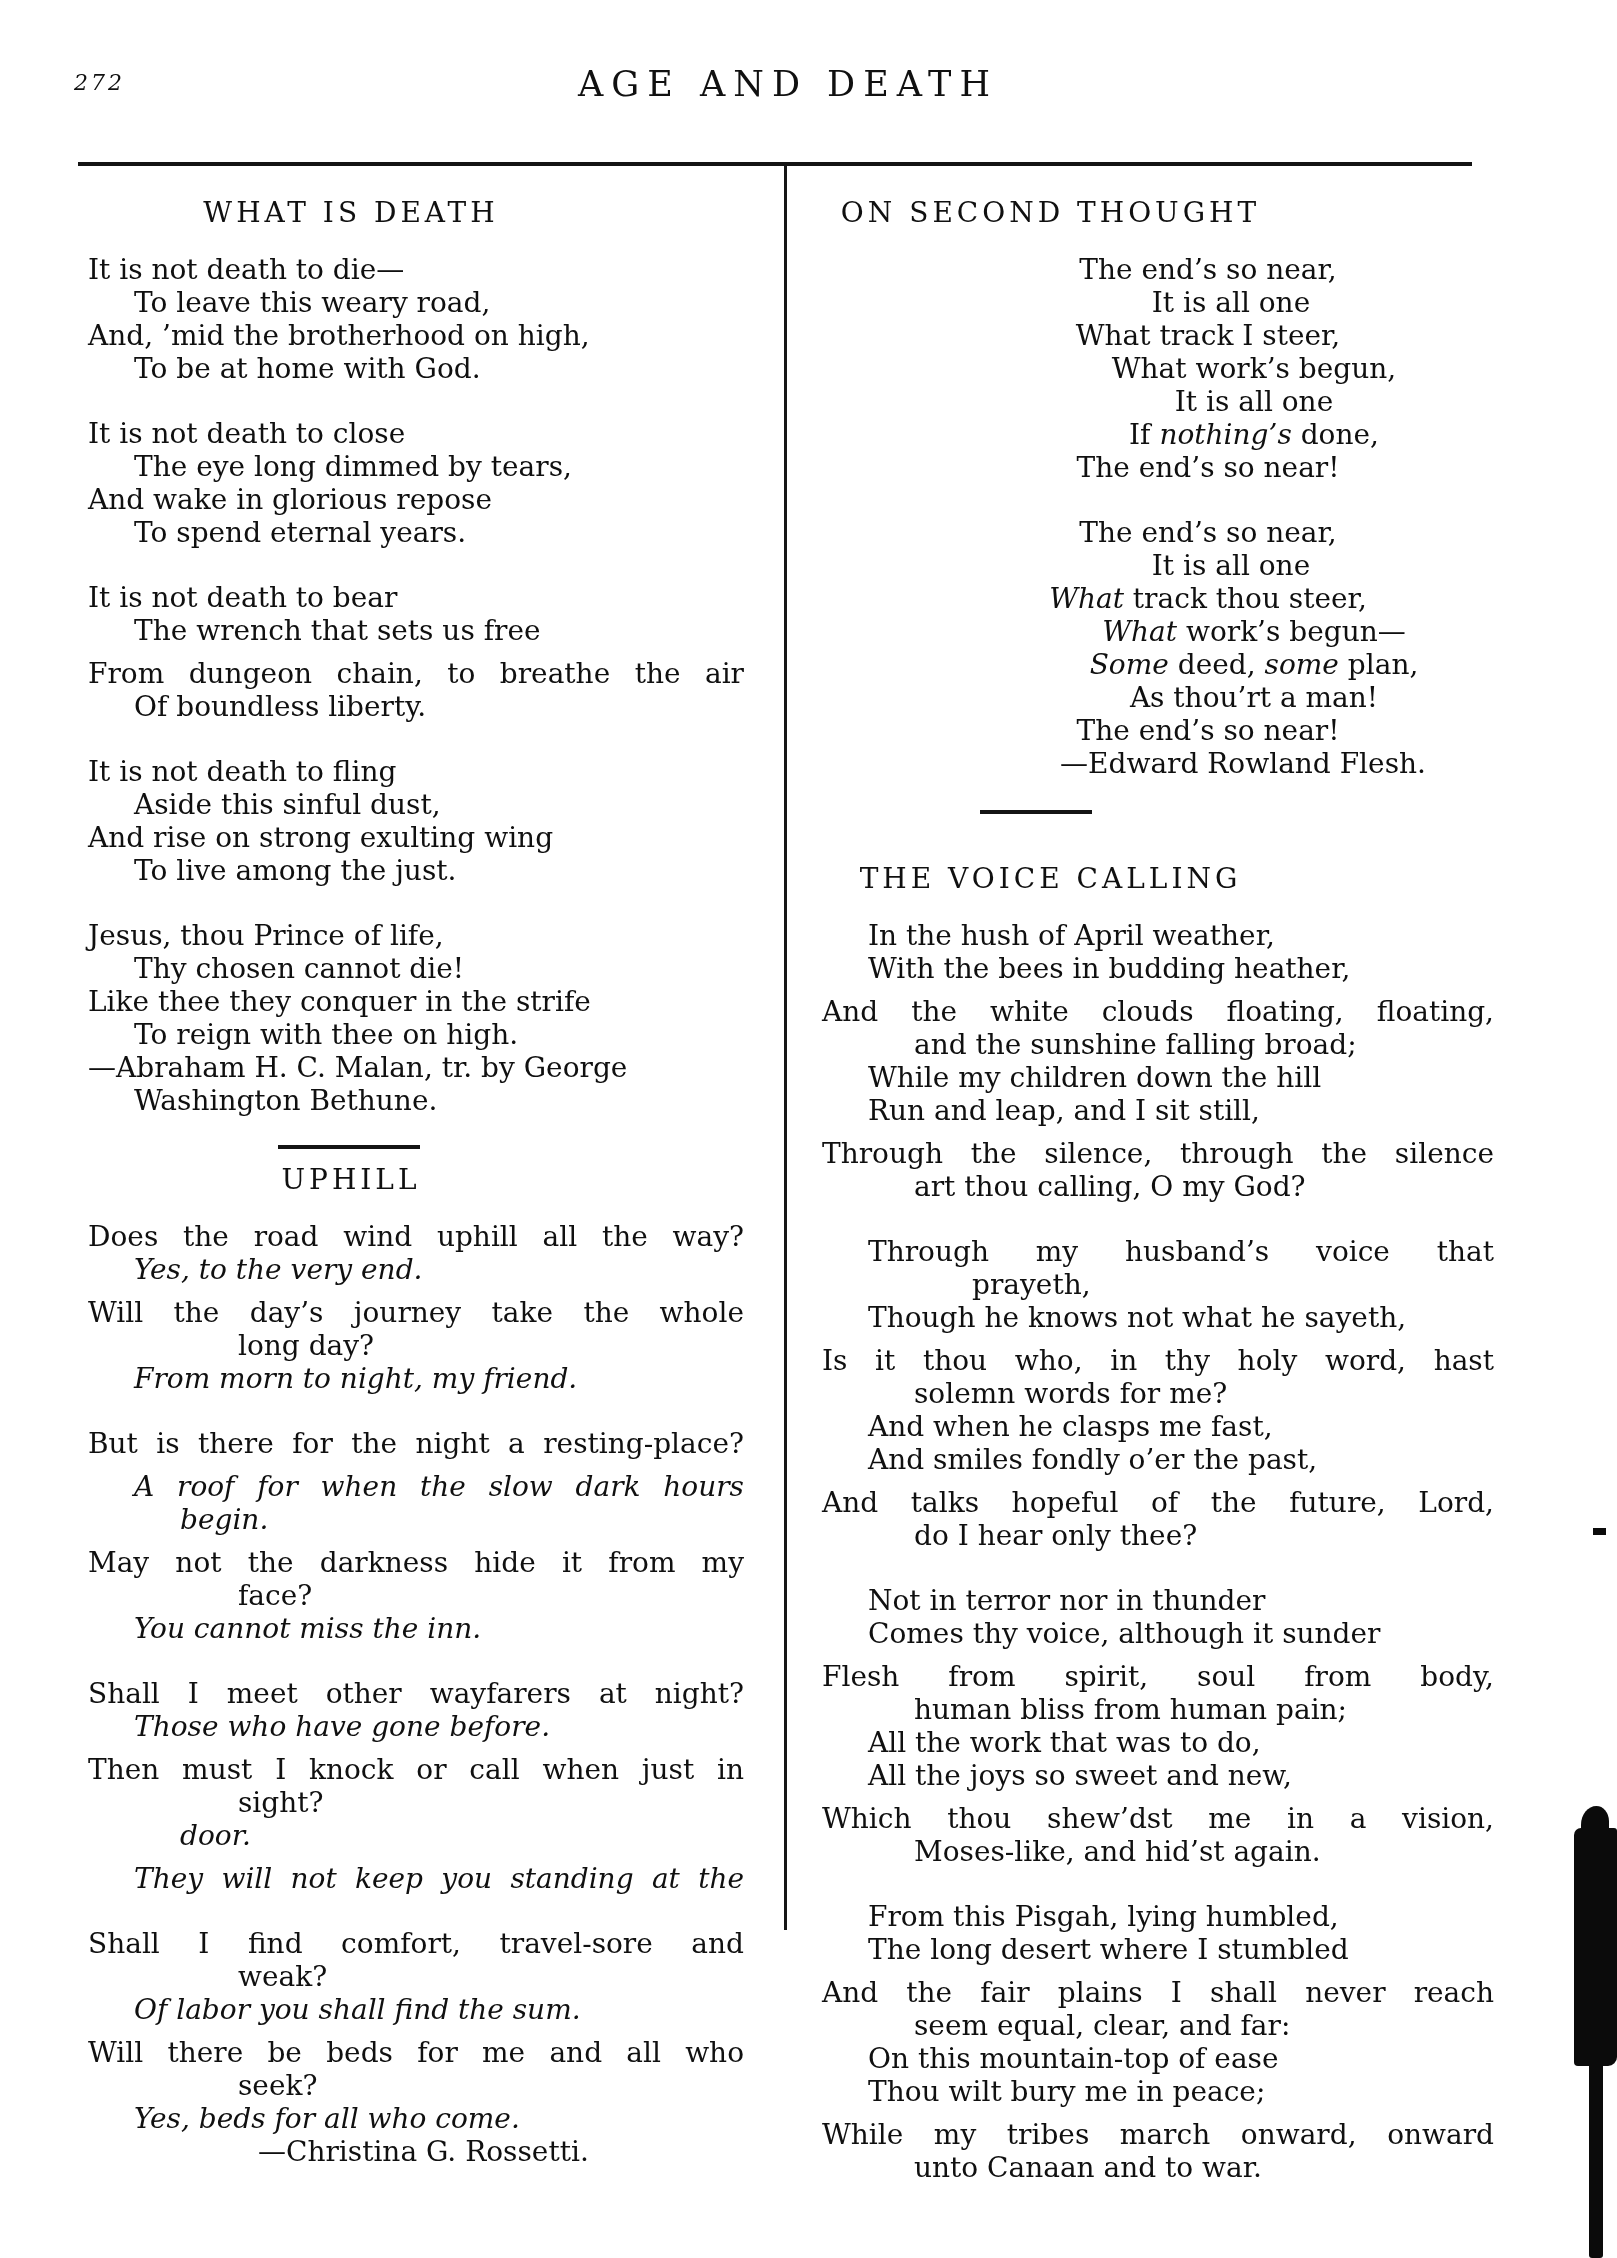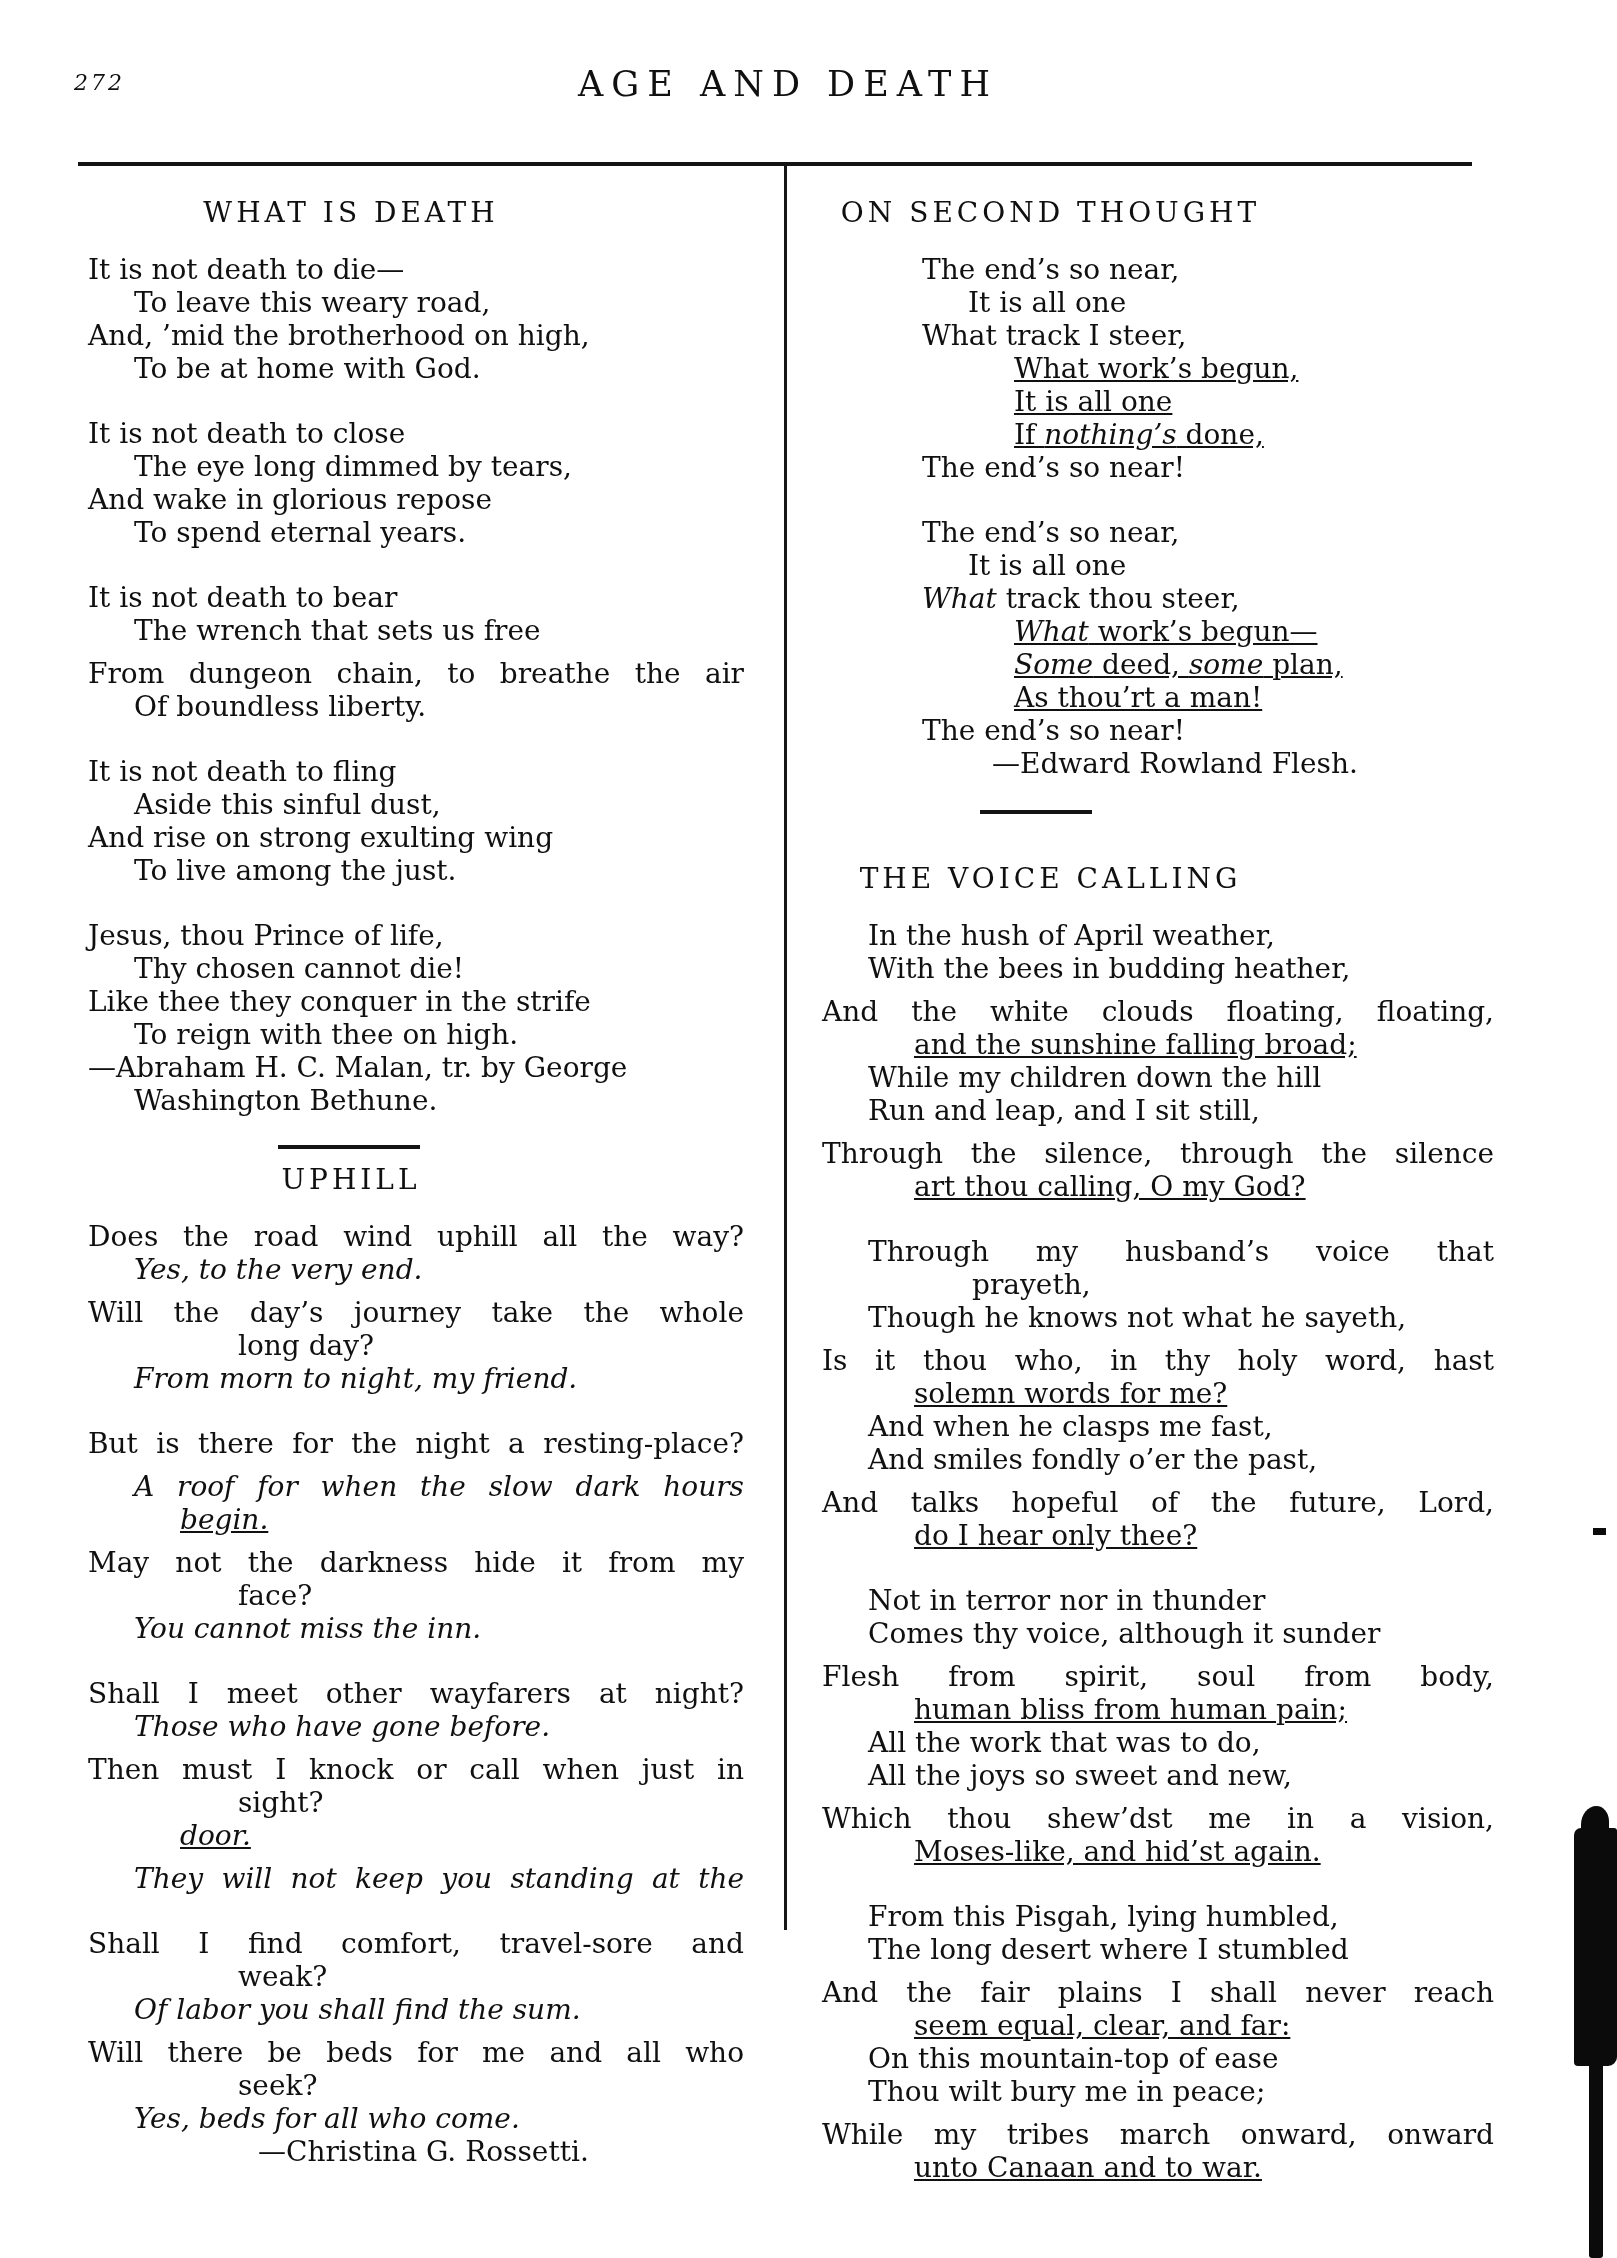--- a/index.html
+++ b/index.html
@@ -33,26 +33,26 @@
   .col-right .poem-title{padding-right:215px;}
   .mt-lg{margin-top:48px;}
   .stanza{margin:0 0 32px 0;}
   .stanza:last-child{margin-bottom:0;}
   .line{
     font-size:28px;line-height:33px;white-space:nowrap;
   }
   .line.j{white-space:normal;text-align:justify;text-align-last:justify;margin-top:10px;}
   .i1{padding-left:46px;}
   .i1.j{padding-right:0;}
-  .i2{padding-left:92px;text-decoration:underline;}
+  .i2{padding-left:92px;}
   .i3{padding-left:150px;}
   .it{font-style:italic;}
   .attr{padding-left:170px;}
   .attr2{padding-left:70px;}
-  .pad-100{padding-left:100px;}
+  .pad-100{padding-left:100px;text-align:center;}
   .sep-rule{height:4px;background:#141414;}
   .sep-left{width:142px;margin:28px 0 12px 190px;}
   .sep-right{width:112px;margin:30px 0 14px 158px;}
   .ink{position:absolute;background:#0b0b0b;}
   #ink-main{left:1574px;top:1828px;width:43px;height:238px;border-radius:7px 3px 9px 4px;}
   #ink-top{left:1581px;top:1806px;width:28px;height:34px;border-radius:55% 45% 0 0;}
   #ink-tail{left:1589px;top:2056px;width:14px;height:202px;border-radius:0 0 3px 3px;}
   #ink-dot{left:1593px;top:1528px;width:13px;height:7px;}
 </style>
 </head>

